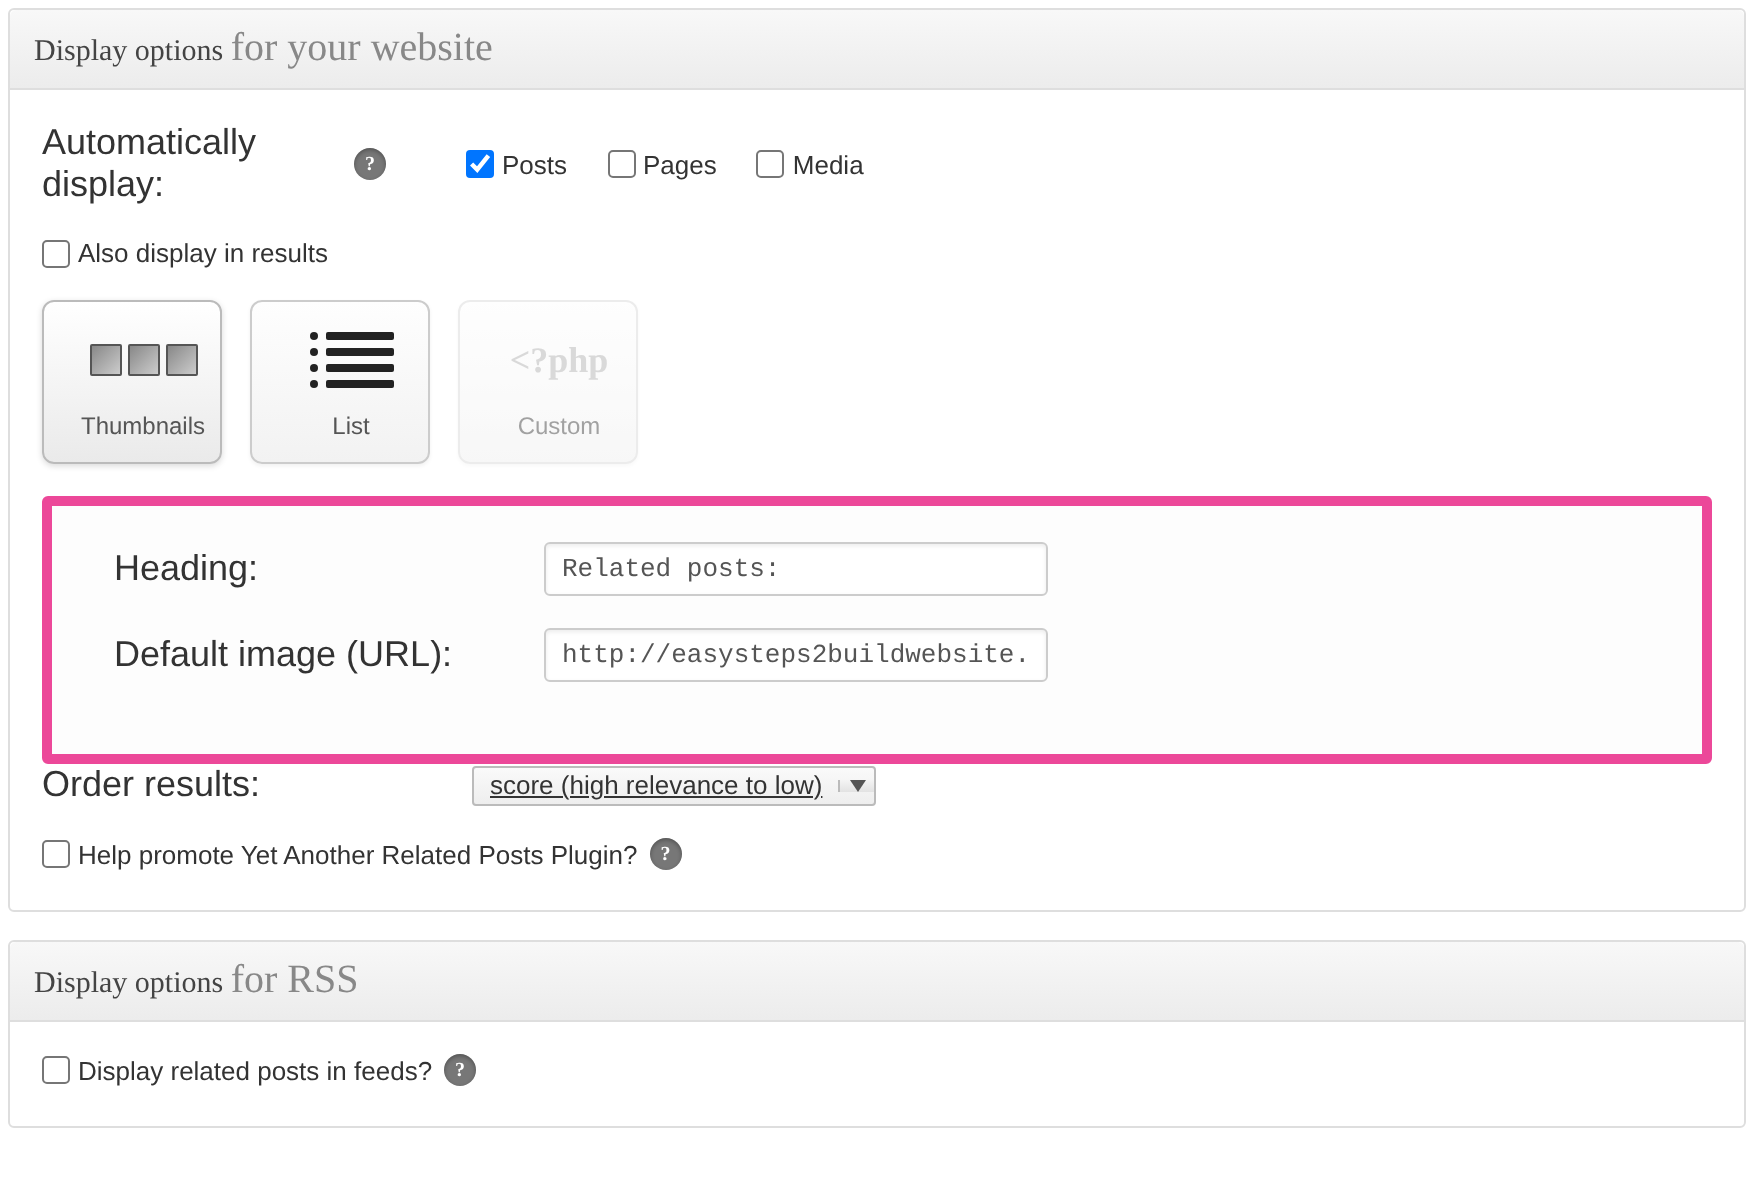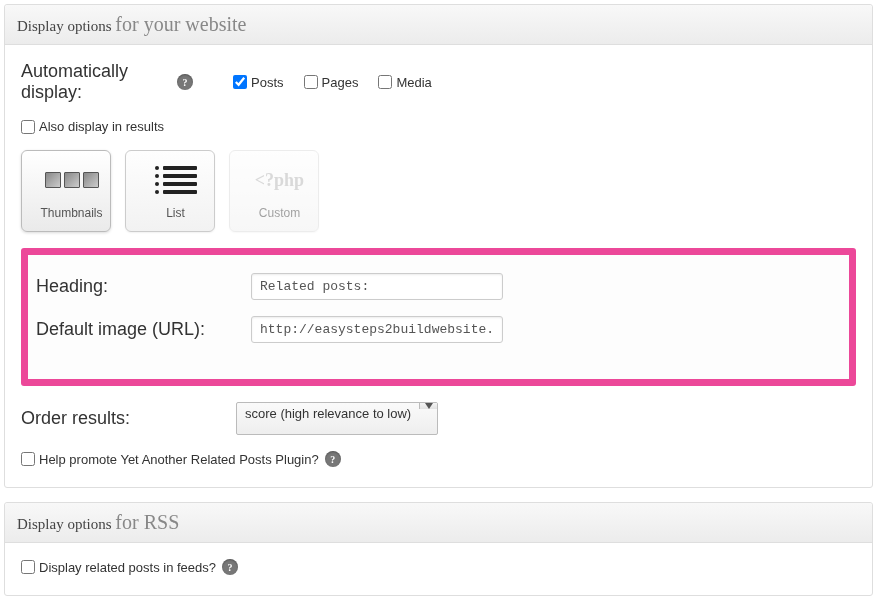--- a/index.html
+++ b/index.html
@@ -161,35 +161,35 @@
     border: 1px solid #555;
     border-radius: 1px;
   }
   .php-text {
     font-family: Georgia, serif;
     font-size: 18px;
     color: #bbb;
     font-weight: bold;
   }
   .inner-box {
-    border: 7px solid #ec4899;
+    border: 5px solid #ec4899;
     border-radius: 3px;
-    padding: 18px 8px 4px;
-    margin-bottom: 16px;
+    padding: 18px 31px 4px;
     background: #fdfdfd;
   }
   .select-wrap {
     display: inline-flex;
-    align-items: flex-start;
+    align-items: center;
     border: 1px solid #bbb;
     border-radius: 2px;
     background: linear-gradient(#fafafa,#eee);
     font-size: 13px;
-    height: 33px;
+    height: 20px;
     cursor: pointer;
+    text-decoration: underline;
   }
   .select-wrap .sel-text {
     padding: 3px 8px;
     color: #333;
   }
   .select-wrap .sel-btn {
     border-left: 1px solid #bbb;
     width: 18px;
     display: flex;
     align-items: center;

